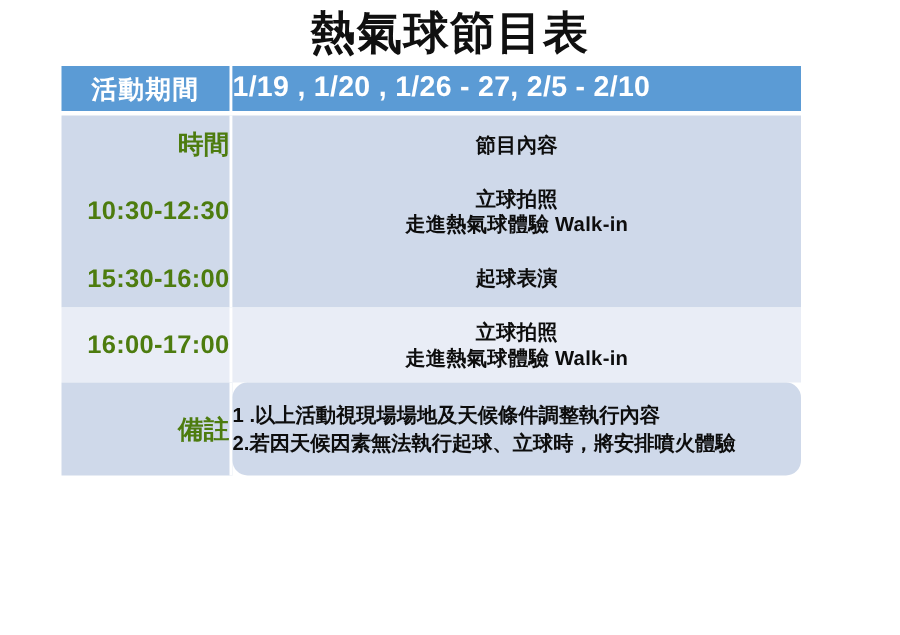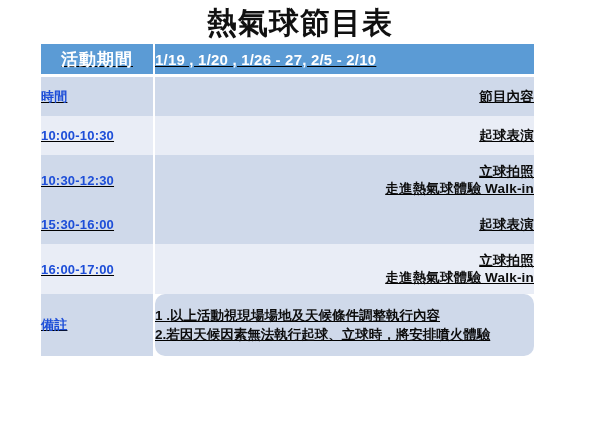--- a/index.html
+++ b/index.html
@@ -36,21 +36,20 @@
     position: absolute;
     left: 41px;
     top: 44px;
     width: 493px;
   }
   .tbl {
     width: 493px;
     border-collapse: separate;
     border-spacing: 0;
     table-layout: fixed;
-    text-decoration: underline;
   }
   .tbl td {
     vertical-align: middle;
     padding: 0;
   }
   .col-time {
     width: 114px;
   }
   .col-content {
     width: 379px;
@@ -64,51 +63,51 @@
     height: 30px;
   }
   .hdr-left {
     text-align: center;
     font-size: 17px;
     letter-spacing: 1px;
     border-right: 2px solid #ffffff;
   }
   .hdr-right {
     text-align: left;
-    font-size: 15px;
+    font-size: 19px;
     padding-left: 10px;
     letter-spacing: 0.2px;
     white-space: nowrap;
   }
   .gap-row td {
     height: 3px;
     background: #ffffff;
     padding: 0;
     line-height: 0;
     font-size: 0;
   }
 
   
   .row-a td {
     background: #cfd9ea;
   }
   .row-b td {
     background: #e9edf6;
   }
   .cell-time {
-    text-align: left;
-    font-size: 13px;
-    font-weight: bold;
-    color: #1d4ed8;
+    text-align: right;
+    font-size: 17px;
+    font-weight: bold;
+    color: #4d7c0f;
     border-right: 2px solid #ffffff;
     letter-spacing: 0.2px;
     white-space: nowrap;
   }
   .cell-content {
-    text-align: right;
+    text-align: center;
     font-size: 13.5px;
     font-weight: bold;
     color: #0d0d0d;
     padding-left: 10px;
     letter-spacing: 0.2px;
     margin-left: 28px;
   }
   .cell-content .ln {
     display: block;
     line-height: 17px;
@@ -159,26 +158,20 @@
         <tr class="gap-row">
           <td></td>
           <td></td>
         </tr>
 
         <tr class="row-a">
           <td class="cell-time h-single">時間</td>
           <td class="cell-content h-single">節目內容</td>
         </tr>
 
-        <tr class="row-b">
-          <td class="cell-time h-single">10:00-10:30</td>
-          <td class="cell-content h-single">
-            <span class="ln">起球表演</span>
-          </td>
-        </tr>
 
         <tr class="row-a">
           <td class="cell-time h-double">10:30-12:30</td>
           <td class="cell-content h-double">
             <span class="ln">立球拍照</span>
             <span class="ln">走進熱氣球體驗 Walk-in</span>
           </td>
         </tr>
 
 

